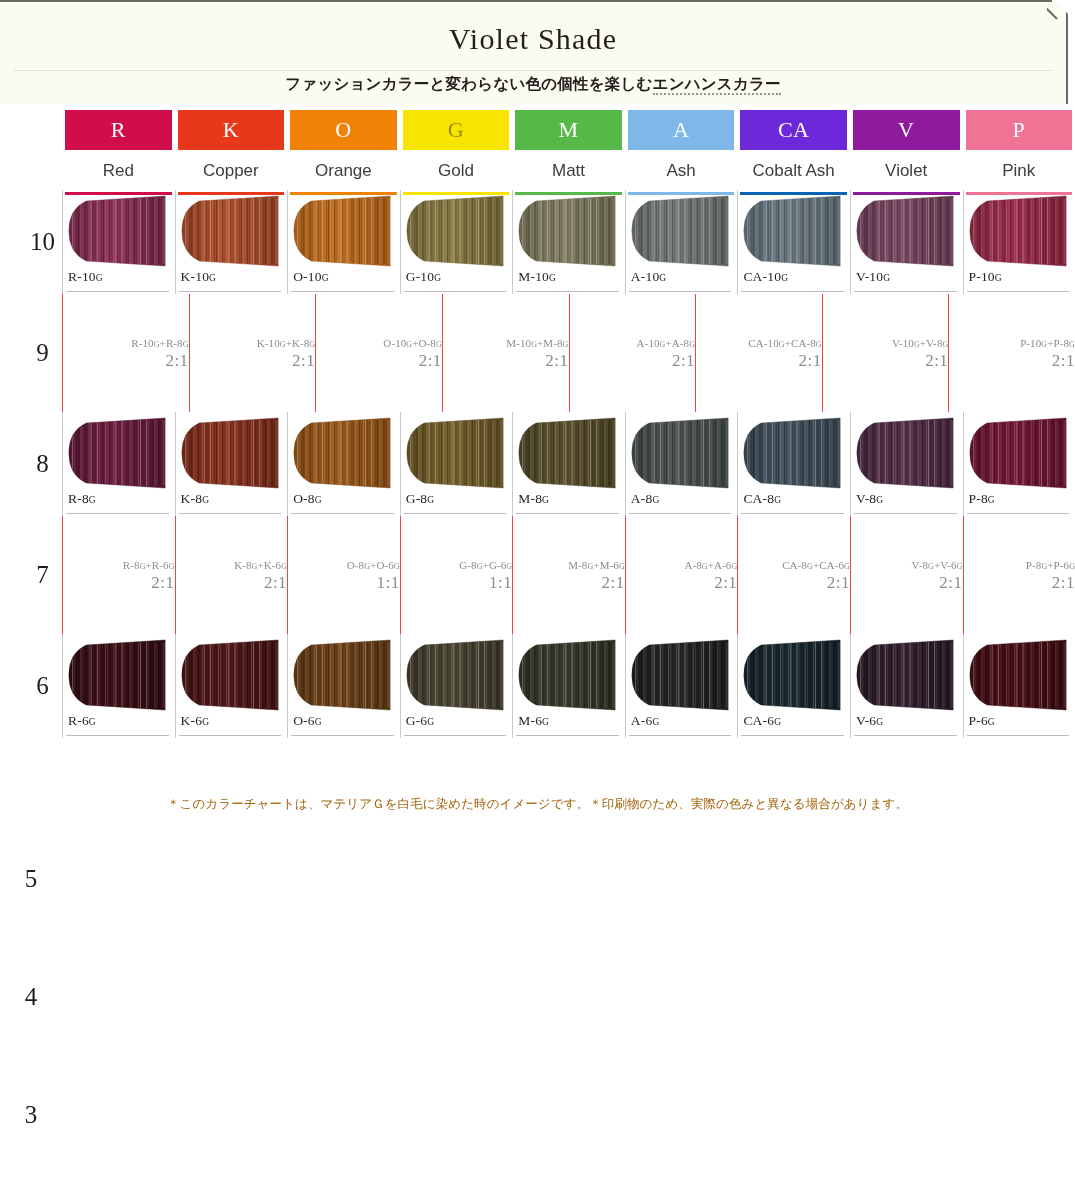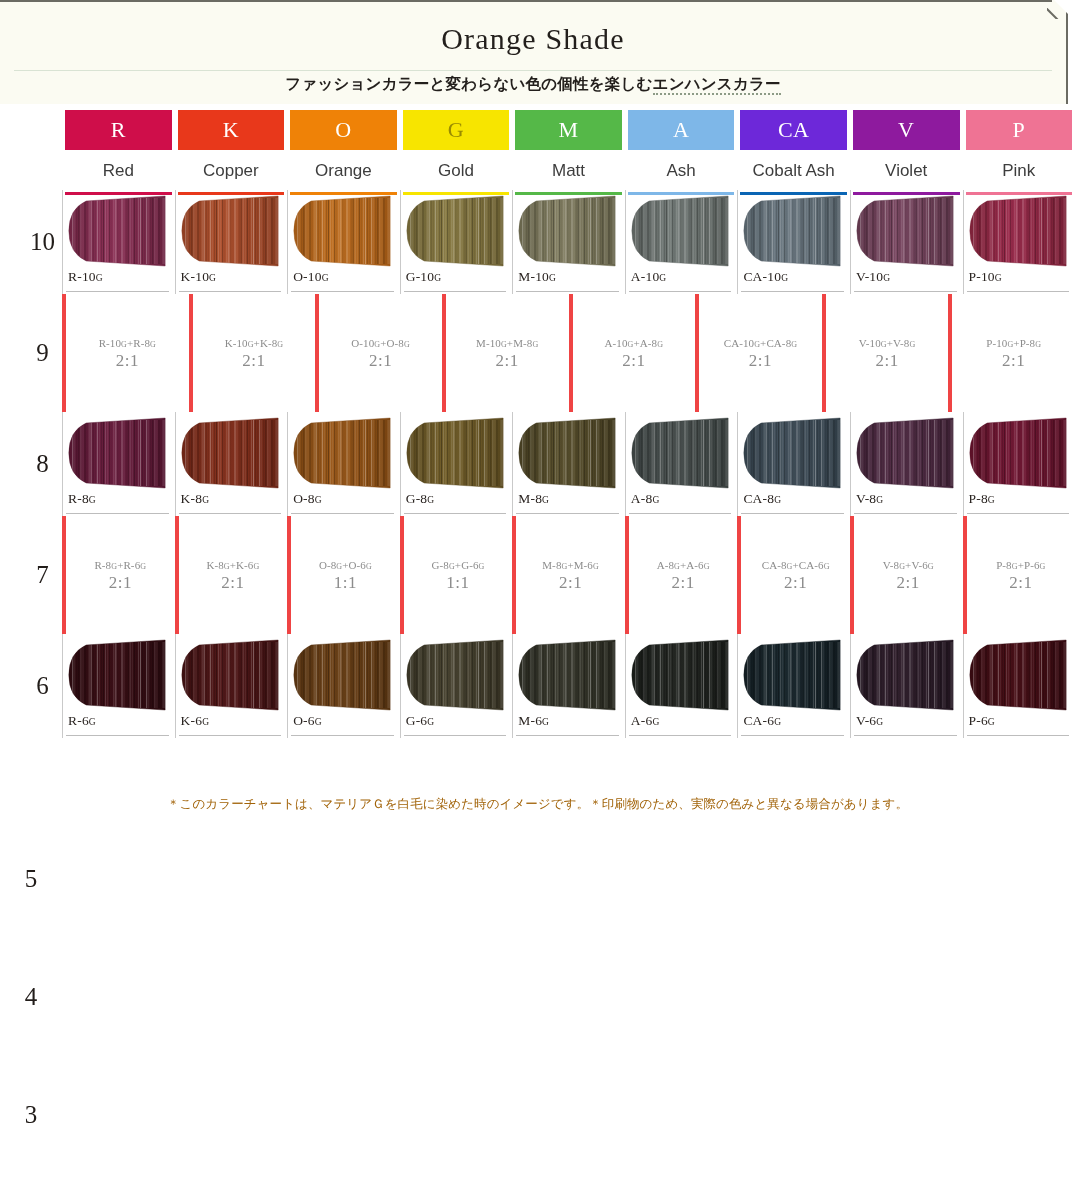--- a/index.html
+++ b/index.html
@@ -195,24 +195,24 @@
     right: 6px;
     bottom: 2px;
     height: 1px;
     background: #bdbdbd;
   }
 
   
   .mix-row { height: 118px; }
   .mix-cell {
     height: 118px;
-    border-left: 4px solid #ef4444;
+    border-left: 1px solid #ef4444;
     display: flex;
     flex-direction: column;
-    align-items: center;
+    align-items: flex-end;
     justify-content: center;
     padding-top: 2px;
   }
   .mix-row .col-cell:first-of-type .mix-cell { border-left: none; }
   .mix-formula {
     font-family: "Liberation Serif", serif;
     font-size: 11px;
     color: #8c8c8c;
     white-space: nowrap;
     letter-spacing: 0.1px;
@@ -248,21 +248,21 @@
     font-family: "Liberation Serif", serif;
     font-size: 25px;
     color: #221d1a;
   }
 </style>
 </head>
 <body>
 
 <div class="header-panel">
   <div class="header-corner"></div>
-  <div class="title-main">Orange Shade</div>
+  <div class="title-main">Violet Shade</div>
   <div class="title-rule"></div>
   <div class="title-sub"><span>ファッションカラーと変わらない色の個性を楽しむ</span><span class="dotted">エンハンスカラー</span></div>
 </div>
 
 <div class="chart">
 
   <div class="grid-row head-row">
     <div class="num-cell"></div>
     <div class="col-cell">
         <div class="head-cell">

